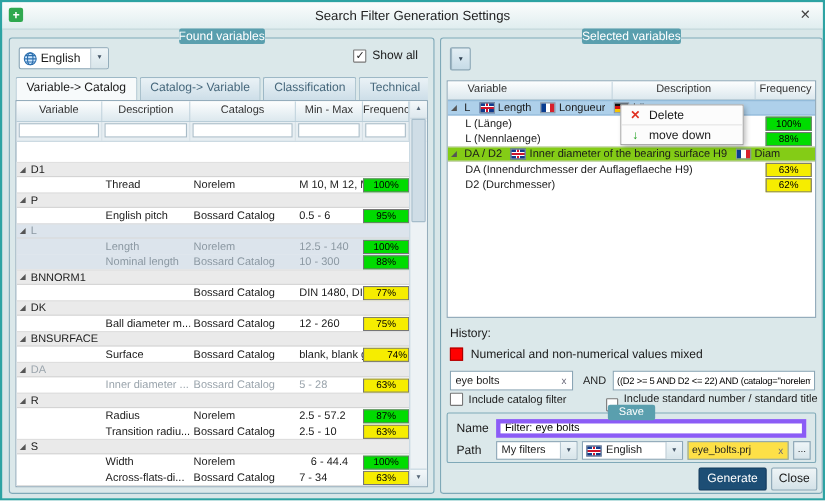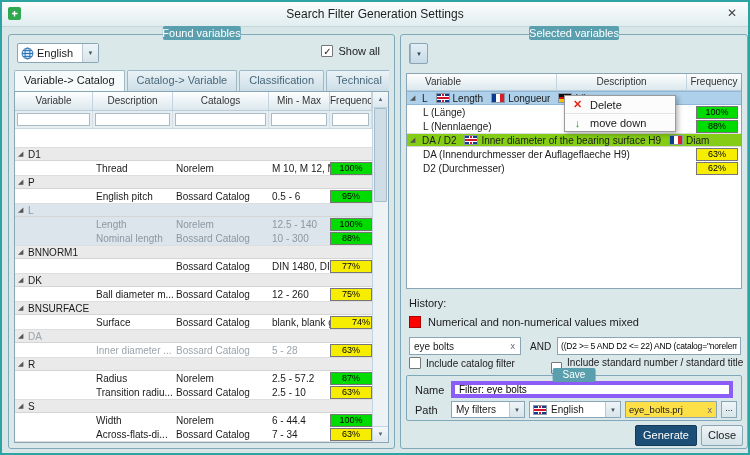--- a/index.html
+++ b/index.html
@@ -321,21 +321,21 @@
             </div>
           </div>
           <div class="trow group">
             <span class="expander">◢</span>
             <span class="glabel">S</span>
           </div>
           <div class="trow item">
             <div class="td" style="width: 78px;"></div>
             <div class="td" style="width: 80px;">Width</div>
             <div class="td" style="width: 96px;">Norelem</div>
-            <div class="td" style="width: 61px;">6 - 44.4</div>
+            <div class="td" style="width: 61px; text-align: center;">6 - 44.4</div>
             <div class="td fqcell" style="width: 42px;">
               <div class="freq" style="background: rgb(0, 220, 0);">100%</div>
             </div>
           </div>
           <div class="trow item">
             <div class="td" style="width: 78px;"></div>
             <div class="td" style="width: 80px;">Across-flats-di...</div>
             <div class="td" style="width: 96px;">Bossard Catalog</div>
             <div class="td" style="width: 61px;">7 - 34</div>
             <div class="td fqcell" style="width: 42px;">

